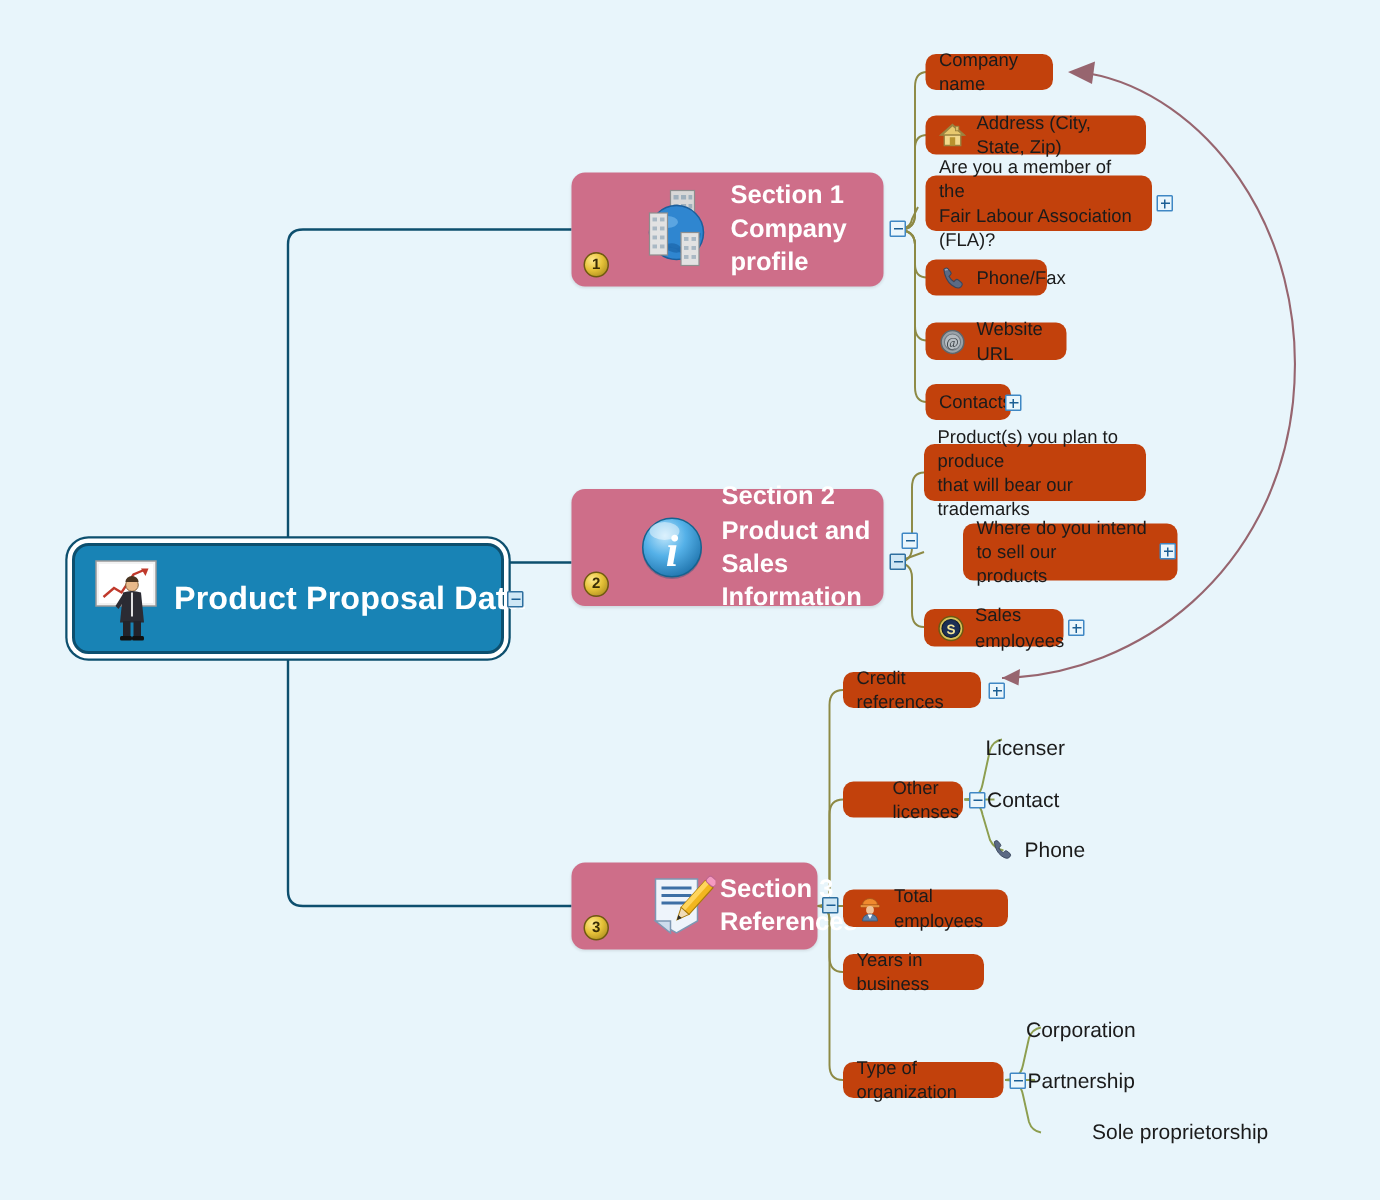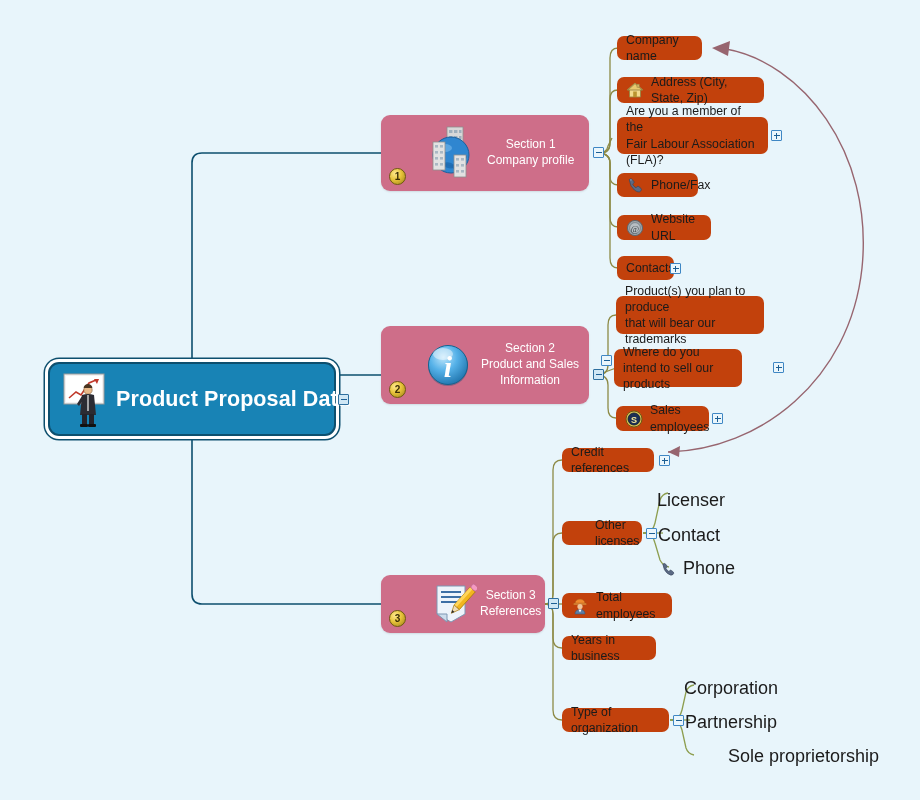--- a/index.html
+++ b/index.html
@@ -68,25 +68,24 @@
     align-items: center;
     box-sizing: border-box;
     box-shadow: 0 1px 2px rgba(0,0,0,0.10);
   }
   .section-icon {
     flex: 0 0 auto;
     position: relative;
   }
   .section-label {
     color: #ffffff;
-    font-size: 12px;
-    font-weight: normal;
+    font-size: 17px;
+    font-weight: bold;
     line-height: 1.32;
     white-space: pre-line;
-    text-align: center;
   }
   .section-badge {
     position: absolute;
     left: 8px;
     bottom: 6px;
     width: 17px;
     height: 17px;
     border-radius: 50%;
     background: radial-gradient(circle at 34% 30%, #ffe98c 0%, #e6c239 45%, #9d7f17 100%);
     border: 1px solid #6f5a10;
@@ -118,21 +117,21 @@
     margin-right: 7px;
     position: relative;
     width: 18px;
     height: 18px;
   }
 
   
   .leaf-node {
     position: absolute;
     color: #1b1b1b;
-    font-size: 18px;
+    font-size: 14px;
     white-space: nowrap;
     display: flex;
     align-items: center;
   }
   .leaf-ico {
     width: 18px;
     height: 16px;
     margin-right: 6px;
     position: relative;
     flex: 0 0 auto;
@@ -374,21 +373,21 @@
     <div class="section-badge">2</div>
   </div>
   <div class="toggle dark" style="left:593px; top:369px;"></div>
 
   <div class="topic-node two-line" style="left:616px; top:296px; width:148px; height:38px;">
     <span class="topic-text">Product(s) you plan to produce
 that will bear our trademarks</span>
   </div>
 
   <div class="toggle" style="left:601px; top:355px;"></div>
-  <div class="topic-node two-line" style="left:614px; top:349px; width:128px; height:38px;">
+  <div class="topic-node two-line" style="left:642px; top:349px; width:143px; height:38px;">
     <span class="topic-text">Where do you intend to sell our
 products</span>
   </div>
   <div class="toggle plus" style="left:773px; top:362px;"></div>
 
   <div class="topic-node" style="left:616px; top:406px; width:93px; height:25px;">
     <span class="topic-ico">
       <svg width="18" height="18" viewBox="0 0 18 18">
         <circle cx="9" cy="9" r="8" fill="#d8c35a" stroke="#6c5a12" stroke-width="1"></circle>
         <circle cx="9" cy="9" r="6" fill="#1c2f55" stroke="#0d1a33" stroke-width="0.8"></circle>

